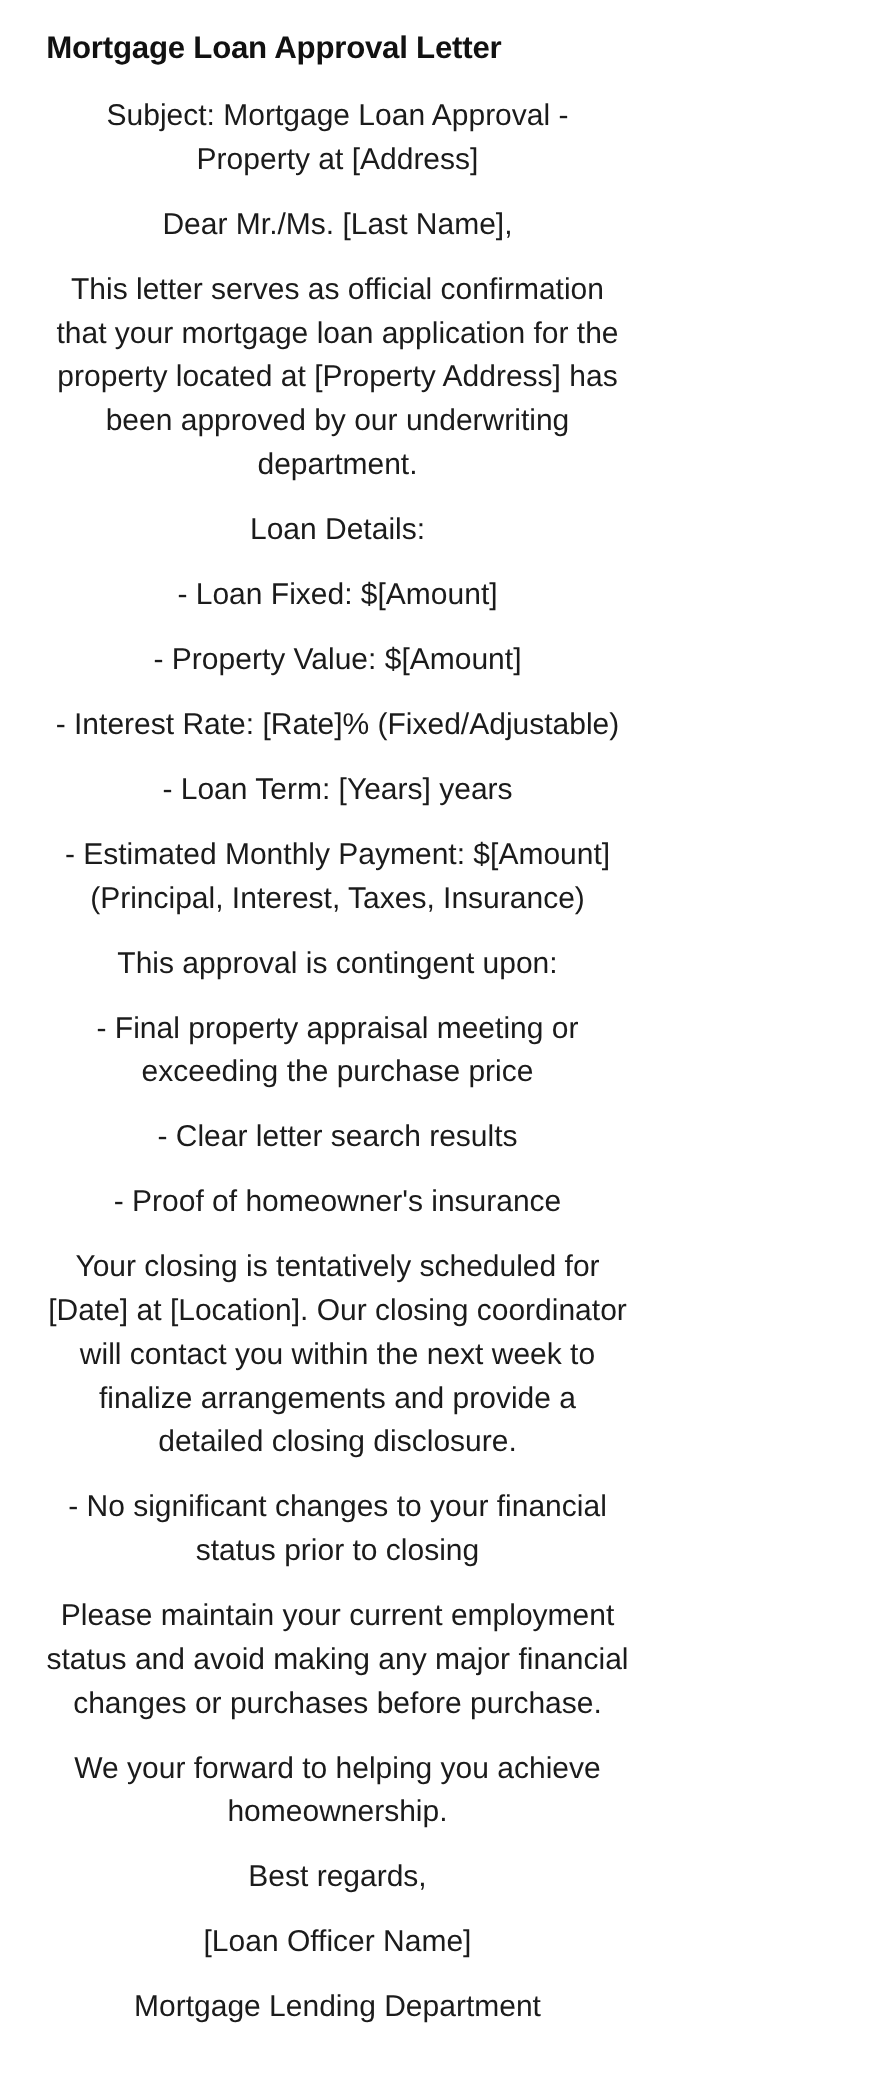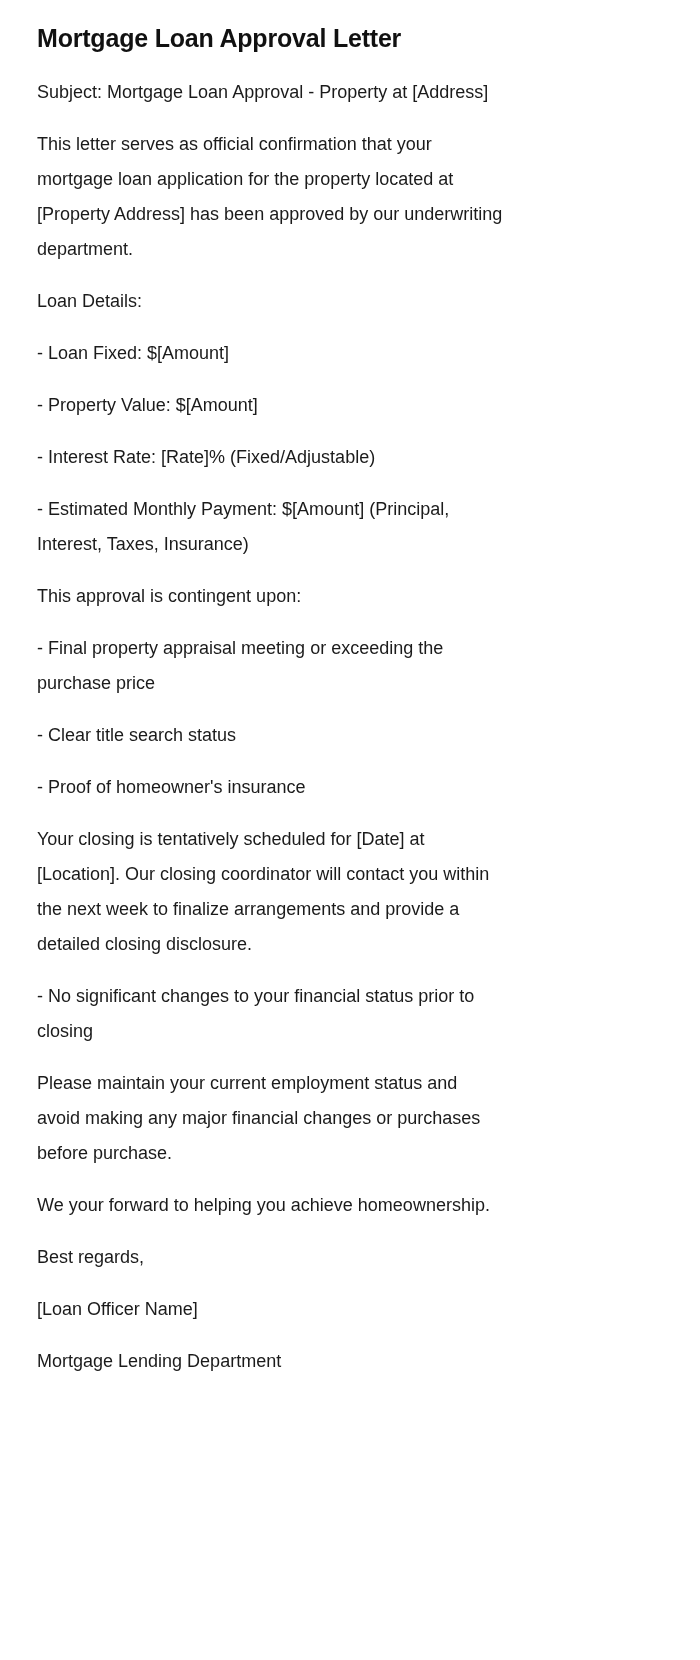--- a/index.html
+++ b/index.html
@@ -22,49 +22,52 @@
   }
   .doc-title {
     font-size: 25px;
     font-weight: bold;
     color: #111111;
     line-height: 1.3;
     margin: 0 0 20px 0;
     letter-spacing: -0.2px;
   }
   .para {
-    font-size: 18px;
+    font-size: 24px;
     font-weight: 400;
     color: #1b1b1b;
     line-height: 35px;
     margin: 0 0 17px 0;
     word-wrap: break-word;
+    text-align: center;
   }
   .para:last-child {
     margin-bottom: 0;
   }
 </style>
 </head>
 <body>
 
 <div class="page">
 
   <h1 class="doc-title">Mortgage Loan Approval Letter</h1>
 
   <div class="body-content">
     <p class="para">Subject: Mortgage Loan Approval - Property at [Address]</p>
+    <p class="para">Dear Mr./Ms. [Last Name],</p>
     <p class="para">This letter serves as official confirmation that your mortgage loan application for the property located at [Property Address] has been approved by our underwriting department.</p>
     <p class="para">Loan Details:</p>
     <p class="para">- Loan Fixed: $[Amount]</p>
     <p class="para">- Property Value: $[Amount]</p>
     <p class="para">- Interest Rate: [Rate]% (Fixed/Adjustable)</p>
+    <p class="para">- Loan Term: [Years] years</p>
     <p class="para">- Estimated Monthly Payment: $[Amount] (Principal, Interest, Taxes, Insurance)</p>
     <p class="para">This approval is contingent upon:</p>
     <p class="para">- Final property appraisal meeting or exceeding the purchase price</p>
-    <p class="para">- Clear title search status</p>
+    <p class="para">- Clear letter search results</p>
     <p class="para">- Proof of homeowner's insurance</p>
     <p class="para">Your closing is tentatively scheduled for [Date] at [Location]. Our closing coordinator will contact you within the next week to finalize arrangements and provide a detailed closing disclosure.</p>
     <p class="para">- No significant changes to your financial status prior to closing</p>
     <p class="para">Please maintain your current employment status and avoid making any major financial changes or purchases before purchase.</p>
     <p class="para">We your forward to helping you achieve homeownership.</p>
     <p class="para">Best regards,</p>
     <p class="para">[Loan Officer Name]</p>
     <p class="para">Mortgage Lending Department</p>
   </div>
 

